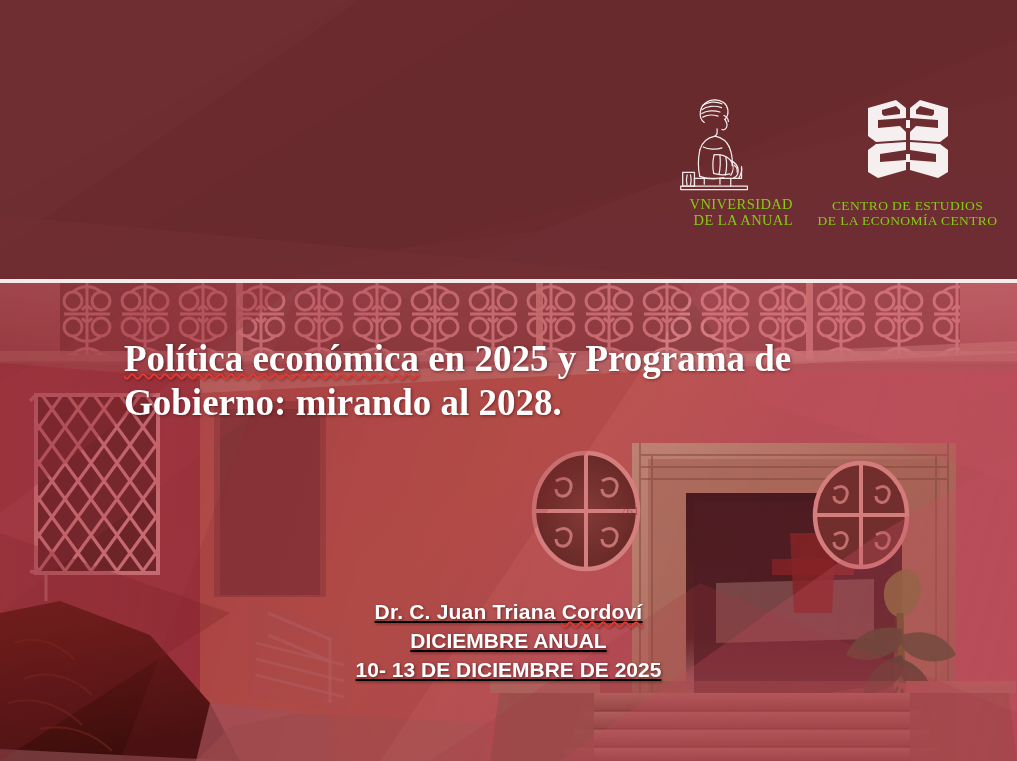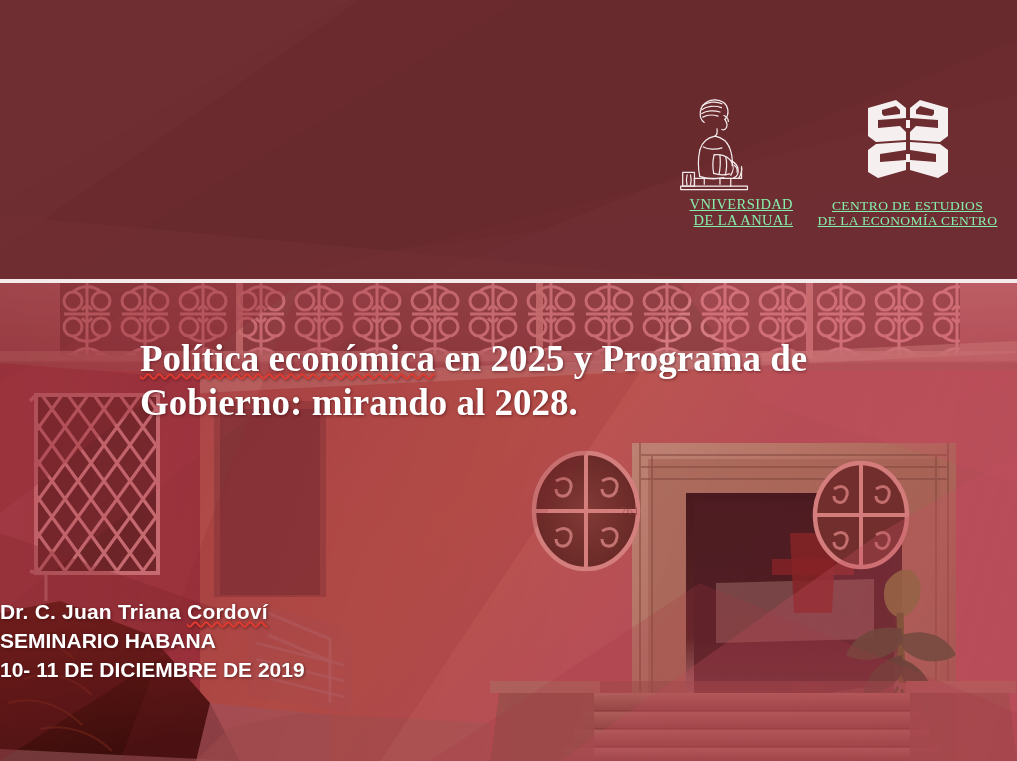--- a/index.html
+++ b/index.html
@@ -53,25 +53,24 @@
     align-items: flex-start;
   }
   .logo-block { position: relative; }
   #logo-uh { width: 175px; text-align: center; }
   #logo-ceec { width: 205px; text-align: center; }
 
   #uh-mark { width: 100px; height: 102px; margin: 0 auto; display: block; }
   #ceec-mark { width: 84px; height: 86px; margin: 6px auto 8px; display: block; }
 
   .logo-caption {
-    color: #86efac;
+    color: #84cc16;
     font-family: "Liberation Serif", serif;
     line-height: 1.12;
     letter-spacing: 0.4px;
-    text-decoration: underline;
   }
   #uh-caption {
     font-size: 14.5px;
     text-align: right;
     padding-right: 12px;
     margin-top: 2px;
   }
   #uh-caption .l2 { padding-right: 0px; }
   #ceec-caption {
     font-size: 13.5px;
@@ -101,21 +100,21 @@
         rgba(202,84,96,0.34) 100%);
     mix-blend-mode: multiply;
   }
   
   #photo-facets { position:absolute; left:0; top:0; width:1017px; height:478px; }
   #photo-facets svg { display:block; width:100%; height:100%; }
 
   
   #title-block {
     position: absolute;
-    left: 140px;
+    left: 124px;
     top: 337px;
     width: 740px;
     z-index: 30;
   }
   .title-line {
     font-family: "Liberation Serif", serif;
     font-weight: bold;
     font-size: 37px;
     line-height: 44px;
     color: #ffffff;
@@ -129,20 +128,22 @@
     text-decoration-thickness: 1.5px;
     text-underline-offset: 2px;
   }
 
   #byline-block {
     position: absolute;
     left: 0;
     top: 597px;
     width: 1017px;
     z-index: 30;
+    text-align: center;
+    text-decoration: underline;
   }
   .byline {
     font-family: "Liberation Sans", sans-serif;
     font-weight: bold;
     font-size: 21px;
     line-height: 29px;
     color: #ffffff;
     text-shadow: 1px 1px 3px rgba(60,10,14,0.6);
   }
   #byline-name { letter-spacing: 0.2px; }
@@ -478,17 +479,17 @@
     </div>
   </div>
 
   <div id="title-block">
     <div class="title-line"><span class="sp-err">Política económica</span><span> en 2025 y Programa de</span></div>
     <div class="title-line">Gobierno: mirando al 2028.</div>
   </div>
 
   <div id="byline-block">
     <div class="byline" id="byline-name"><span>Dr. C. Juan Triana </span><span class="sp-err">Cordoví</span></div>
-    <div class="byline">SEMINARIO HABANA</div>
-    <div class="byline">10- 11 DE DICIEMBRE DE 2019</div>
+    <div class="byline">DICIEMBRE ANUAL</div>
+    <div class="byline">10- 13 DE DICIEMBRE DE 2025</div>
   </div>
 
 </div>
 
 </body></html>

